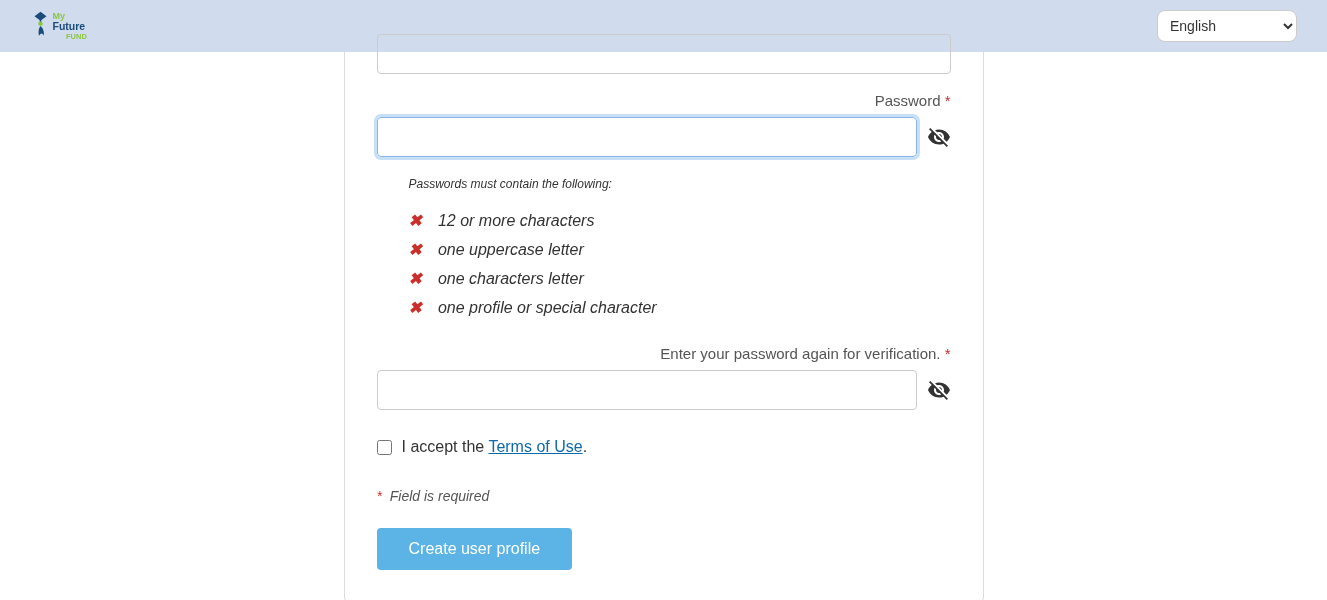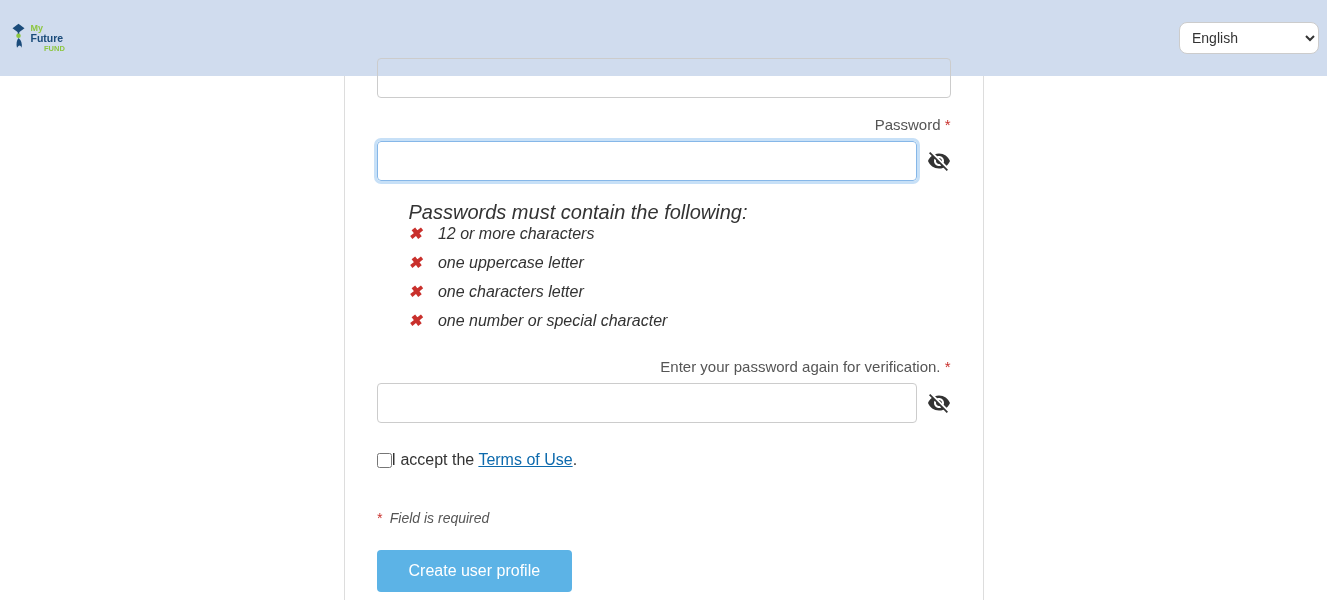--- a/index.html
+++ b/index.html
@@ -7,25 +7,25 @@
       margin: 0;
       padding: 0;
     }
     body {
       font-family: 'Segoe UI', Tahoma, Geneva, Verdana, sans-serif;
       background: #ffffff;
       color: #333;
     }
     .header {
       background: #d0dcee;
-      height: 76px;
+      height: 52px;
       display: flex;
       align-items: center;
       justify-content: space-between;
-      padding: 0 8px;
+      padding: 0 30px;
     }
     .logo {
       display: flex;
       align-items: center;
     }
     .logo svg {
       height: 42px;
     }
     .language-select {
       width: 140px;
@@ -92,41 +92,42 @@
       width: 24px;
       height: 24px;
       cursor: pointer;
       flex-shrink: 0;
     }
     .pw-reqs {
       margin: 20px 0 28px 32px;
     }
     .pw-reqs-title {
       font-style: italic;
-      font-size: 20px;
+      font-size: 12px;
       color: #333;
-      margin-bottom: 0;
+      margin-bottom: 20px;
     }
     .pw-req {
       display: flex;
       align-items: center;
       gap: 16px;
       margin-bottom: 10px;
       font-style: italic;
       font-size: 16px;
     }
     .x-icon {
       color: #c9302c;
       font-weight: bold;
       font-size: 16px;
     }
     .terms-row {
       display: flex;
       align-items: center;
-      margin-bottom: 41px;
+      gap: 10px;
+      margin-bottom: 32px;
       margin-top: 28px;
       font-size: 16px;
     }
     .terms-row input[type="checkbox"] {
       width: 15px;
       height: 15px;
     }
     .link {
       color: #0d6aad;
       text-decoration: underline;
@@ -208,21 +209,21 @@
       <div class="pw-req">
         <span class="x-icon">✖</span>
         <span>one uppercase letter</span>
       </div>
       <div class="pw-req">
         <span class="x-icon">✖</span>
         <span>one characters letter</span>
       </div>
       <div class="pw-req">
         <span class="x-icon">✖</span>
-        <span>one number or special character</span>
+        <span>one profile or special character</span>
       </div>
     </div>
 
     <div class="field-group">
       <label class="field-label">
         <span>Enter your password again for verification.</span> <span class="required">*</span>
       </label>
       <div class="input-row">
         <input type="password" class="text-input" value="" style="">
         <span class="eye-icon">

